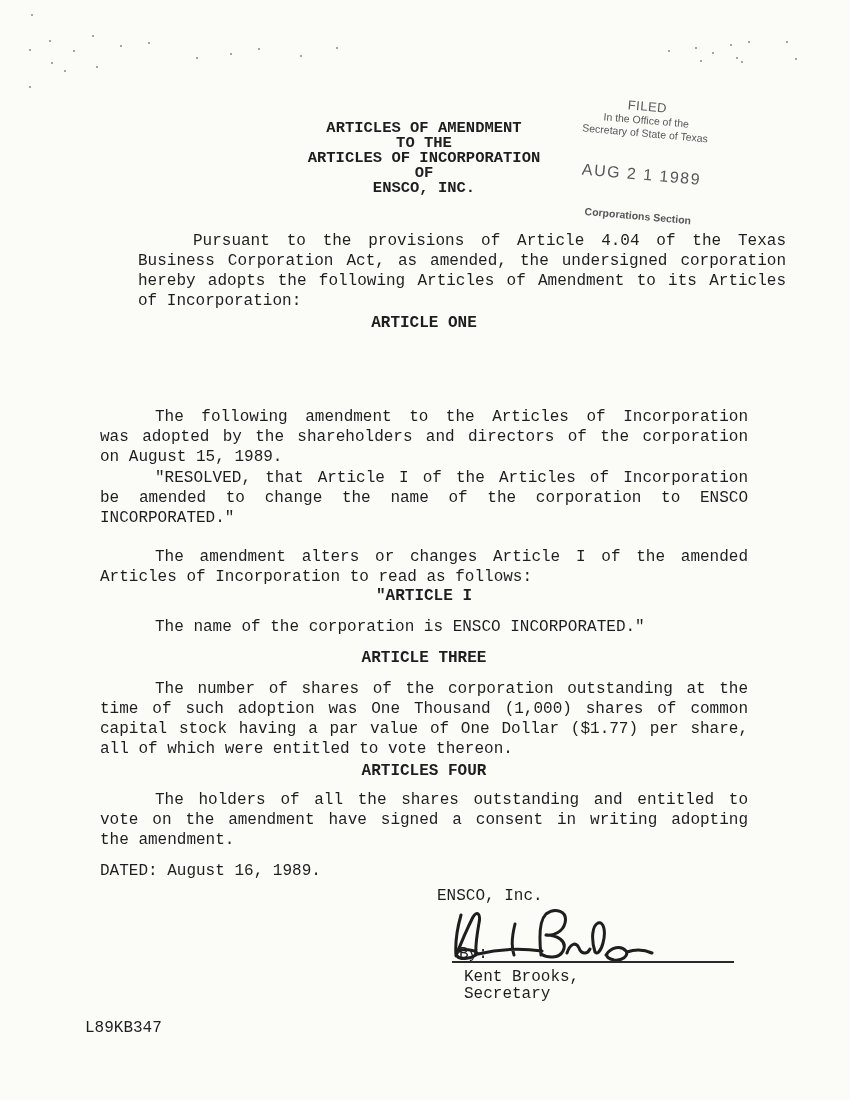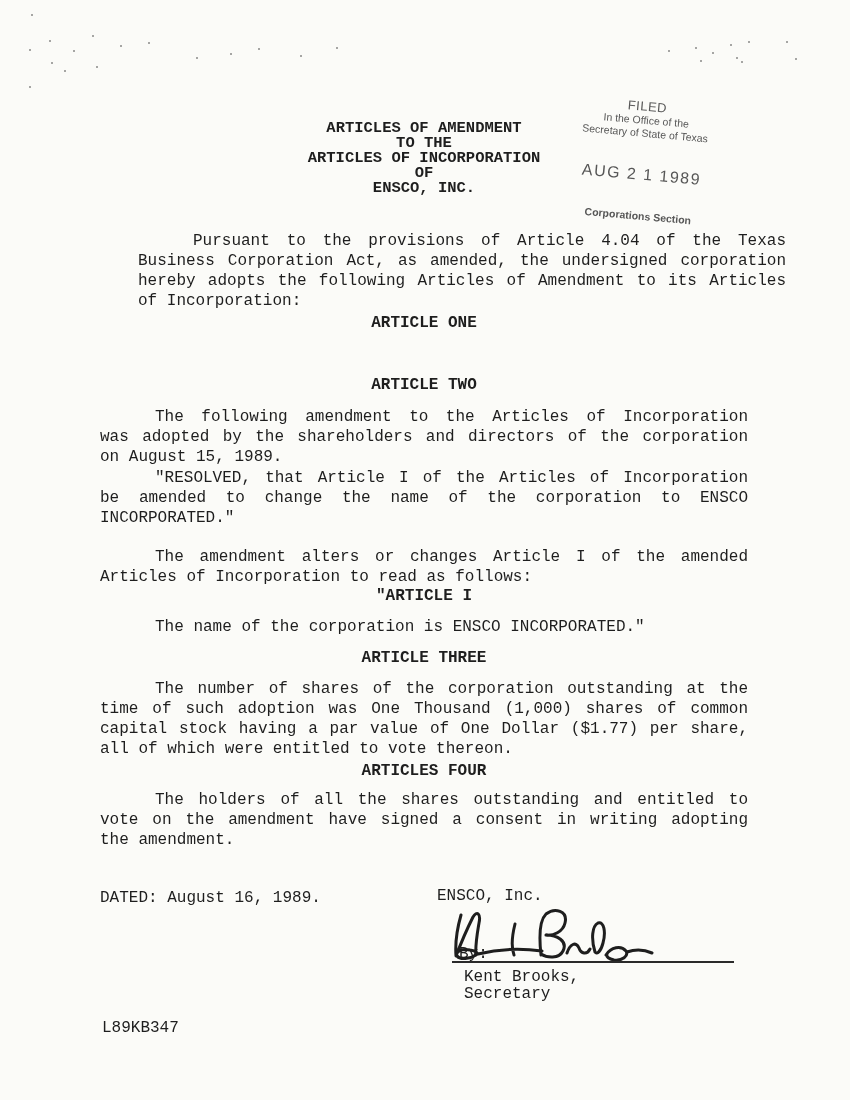--- a/index.html
+++ b/index.html
@@ -38,26 +38,26 @@
     transform:rotate(5deg);transform-origin:50% 0;
   }
   .stamp-filed{font-size:13px;line-height:14px;letter-spacing:.5px;}
   .stamp-office{font-size:10.5px;line-height:13px;}
   .stamp-secretary{font-size:10.5px;line-height:13px;}
   .stamp-date{font-size:16px;line-height:18px;margin-top:26px;letter-spacing:1.5px;}
   .stamp-section{font-size:10.5px;line-height:13px;margin-top:26px;font-weight:bold;}
 
   
   .pos{position:absolute;height:20px;line-height:20px;font-size:16px;white-space:pre;}
-  #dated-line{left:100px;top:888px;}
+  #dated-line{left:100px;top:861px;}
   #company-name{left:437px;top:886px;}
   #by-label{left:424px;top:944px;margin-left:35px;}
   #signer-name{left:464px;top:967px;}
   #signer-title{left:464px;top:984px;}
-  #document-code{left:102px;top:1018px;}
+  #document-code{left:85px;top:1018px;}
 
   
   #intro{top:231px;margin-left:38px;}
   #heading-article-one{top:313px;}
   #article-one-body{top:344px;}
   #heading-article-two{top:375px;}
   #article-two-body{top:407px;}
   #resolution{top:468px;}
   #amendment-alters{top:535px;margin-top:12px;}
   #heading-article-i{top:586px;}
@@ -98,21 +98,20 @@
 
   <div id="intro" class="block">
       <div class="line j ind">Pursuant to the provisions of Article 4.04 of the Texas</div>
       <div class="line j">Business Corporation Act, as amended, the undersigned corporation</div>
       <div class="line j">hereby adopts the following Articles of Amendment to its Articles</div>
       <div class="line">of Incorporation:</div>
     </div>
 
   <div id="heading-article-one" class="heading">ARTICLE ONE</div>
 
-  <div id="heading-article-two" class="heading">ARTICLE TWO</div>
   <div id="article-two-body" class="block">
       <div class="line j ind">The following amendment to the Articles of Incorporation</div>
       <div class="line j">was adopted by the shareholders and directors of the corporation</div>
       <div class="line">on August 15, 1989.</div>
     </div>
 
   <div id="resolution" class="block">
       <div class="line j ind">"RESOLVED, that Article I of the Articles of Incorporation</div>
       <div class="line j">be amended to change the name of the corporation to ENSCO</div>
       <div class="line">INCORPORATED."</div>

